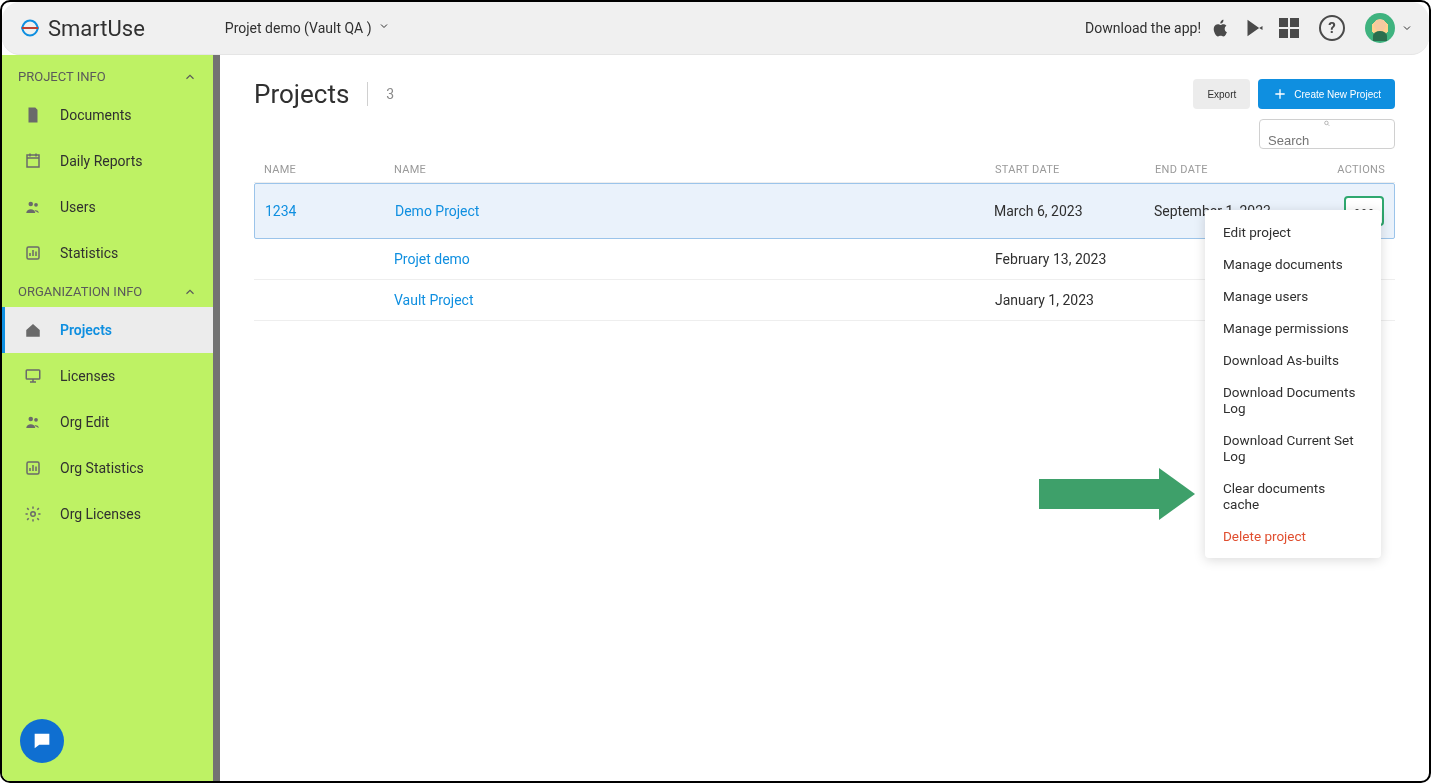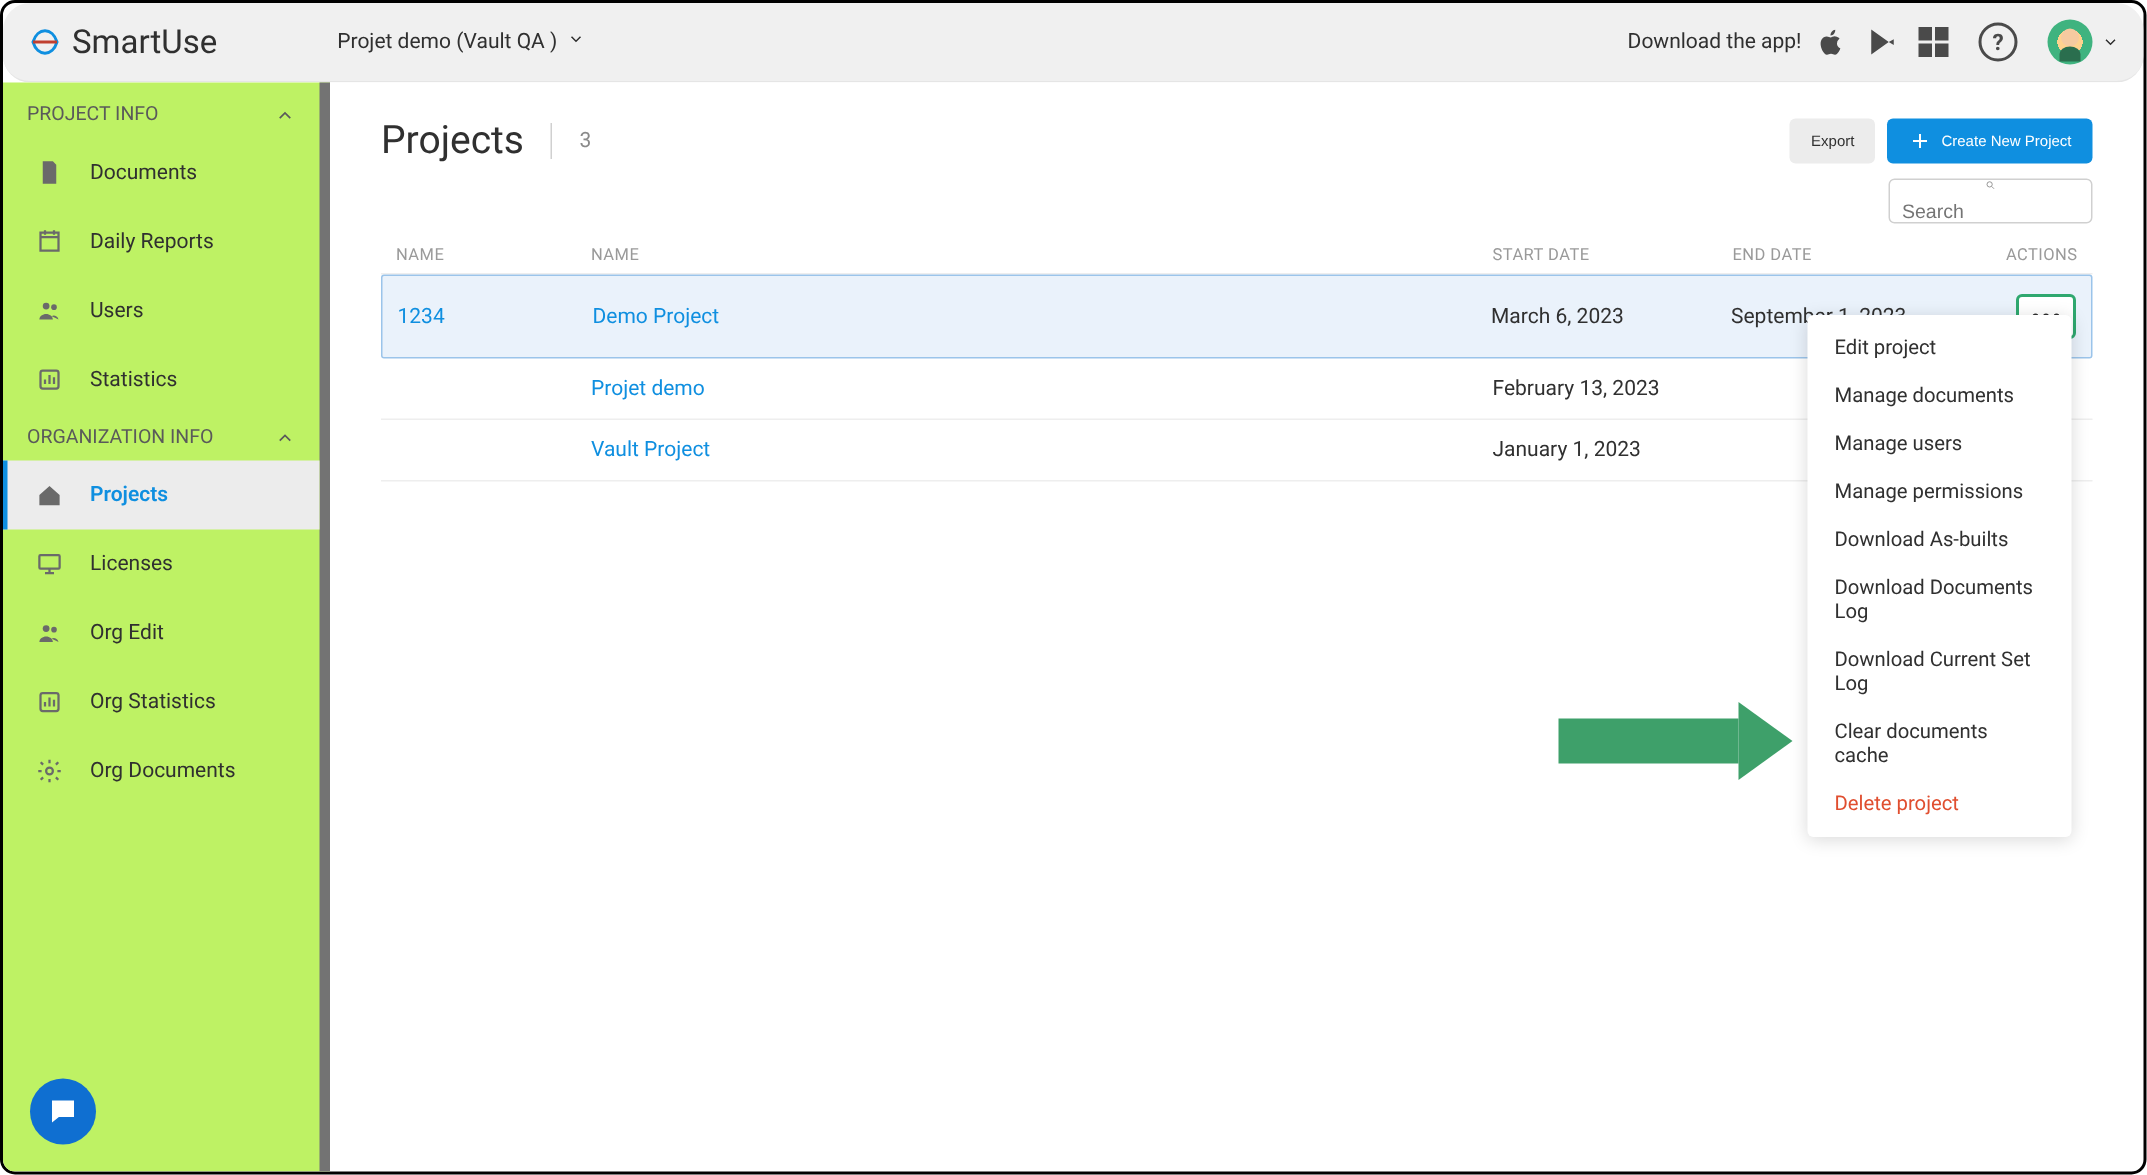--- a/index.html
+++ b/index.html
@@ -245,21 +245,21 @@
         <rect x="4" y="4" width="16" height="16" rx="2" fill="none" stroke="#6a6a6a" stroke-width="2"></rect>
         <path d="M8 16v-4m4 4V8m4 8v-6" stroke="#6a6a6a" stroke-width="2"></path>
       </svg>
     <span>Org Statistics</span>
   </div>
   <div class="nav-item">
     <svg viewBox="0 0 24 24">
         <circle cx="12" cy="12" r="3" fill="none" stroke="#6a6a6a" stroke-width="2"></circle>
         <path d="M12 2v3m0 14v3M4.2 4.2l2.1 2.1m11.4 11.4l2.1 2.1M2 12h3m14 0h3M4.2 19.8l2.1-2.1m11.4-11.4l2.1-2.1" stroke="#6a6a6a" stroke-width="2"></path>
       </svg>
-    <span>Org Documents</span>
+    <span>Org Licenses</span>
   </div>
 
   <div class="chat-bubble">
     <svg viewBox="0 0 24 24">
         <path d="M4 4h16v12H9l-5 4V4z"></path>
       </svg>
   </div>
 </div>
 
 <div class="main">

